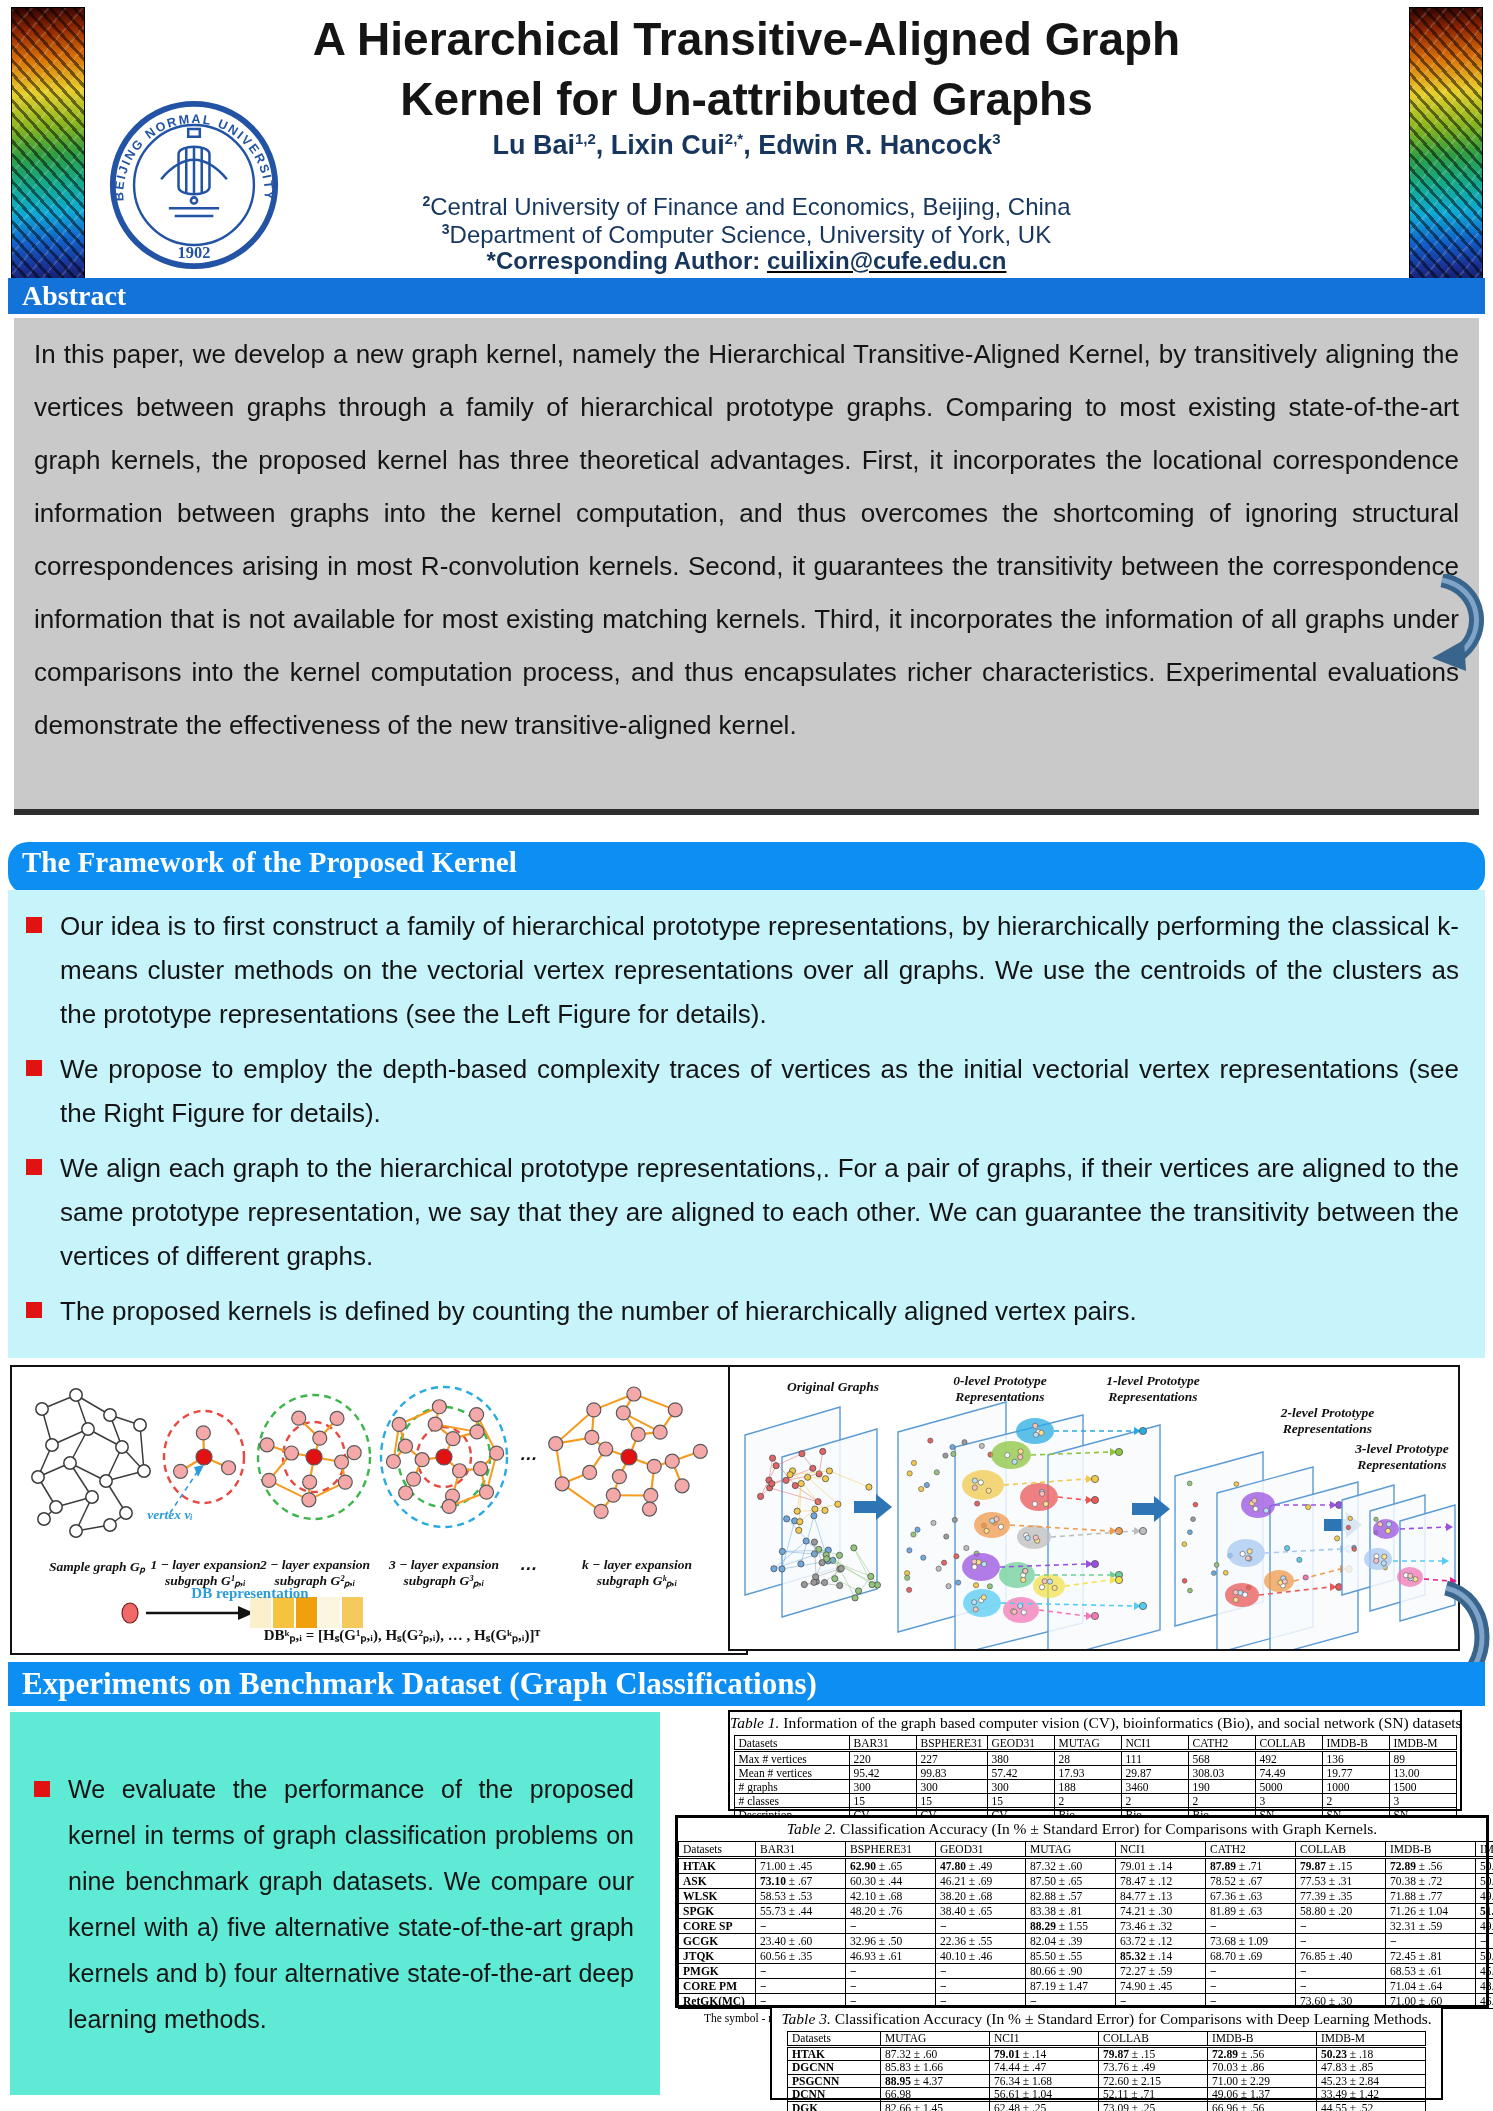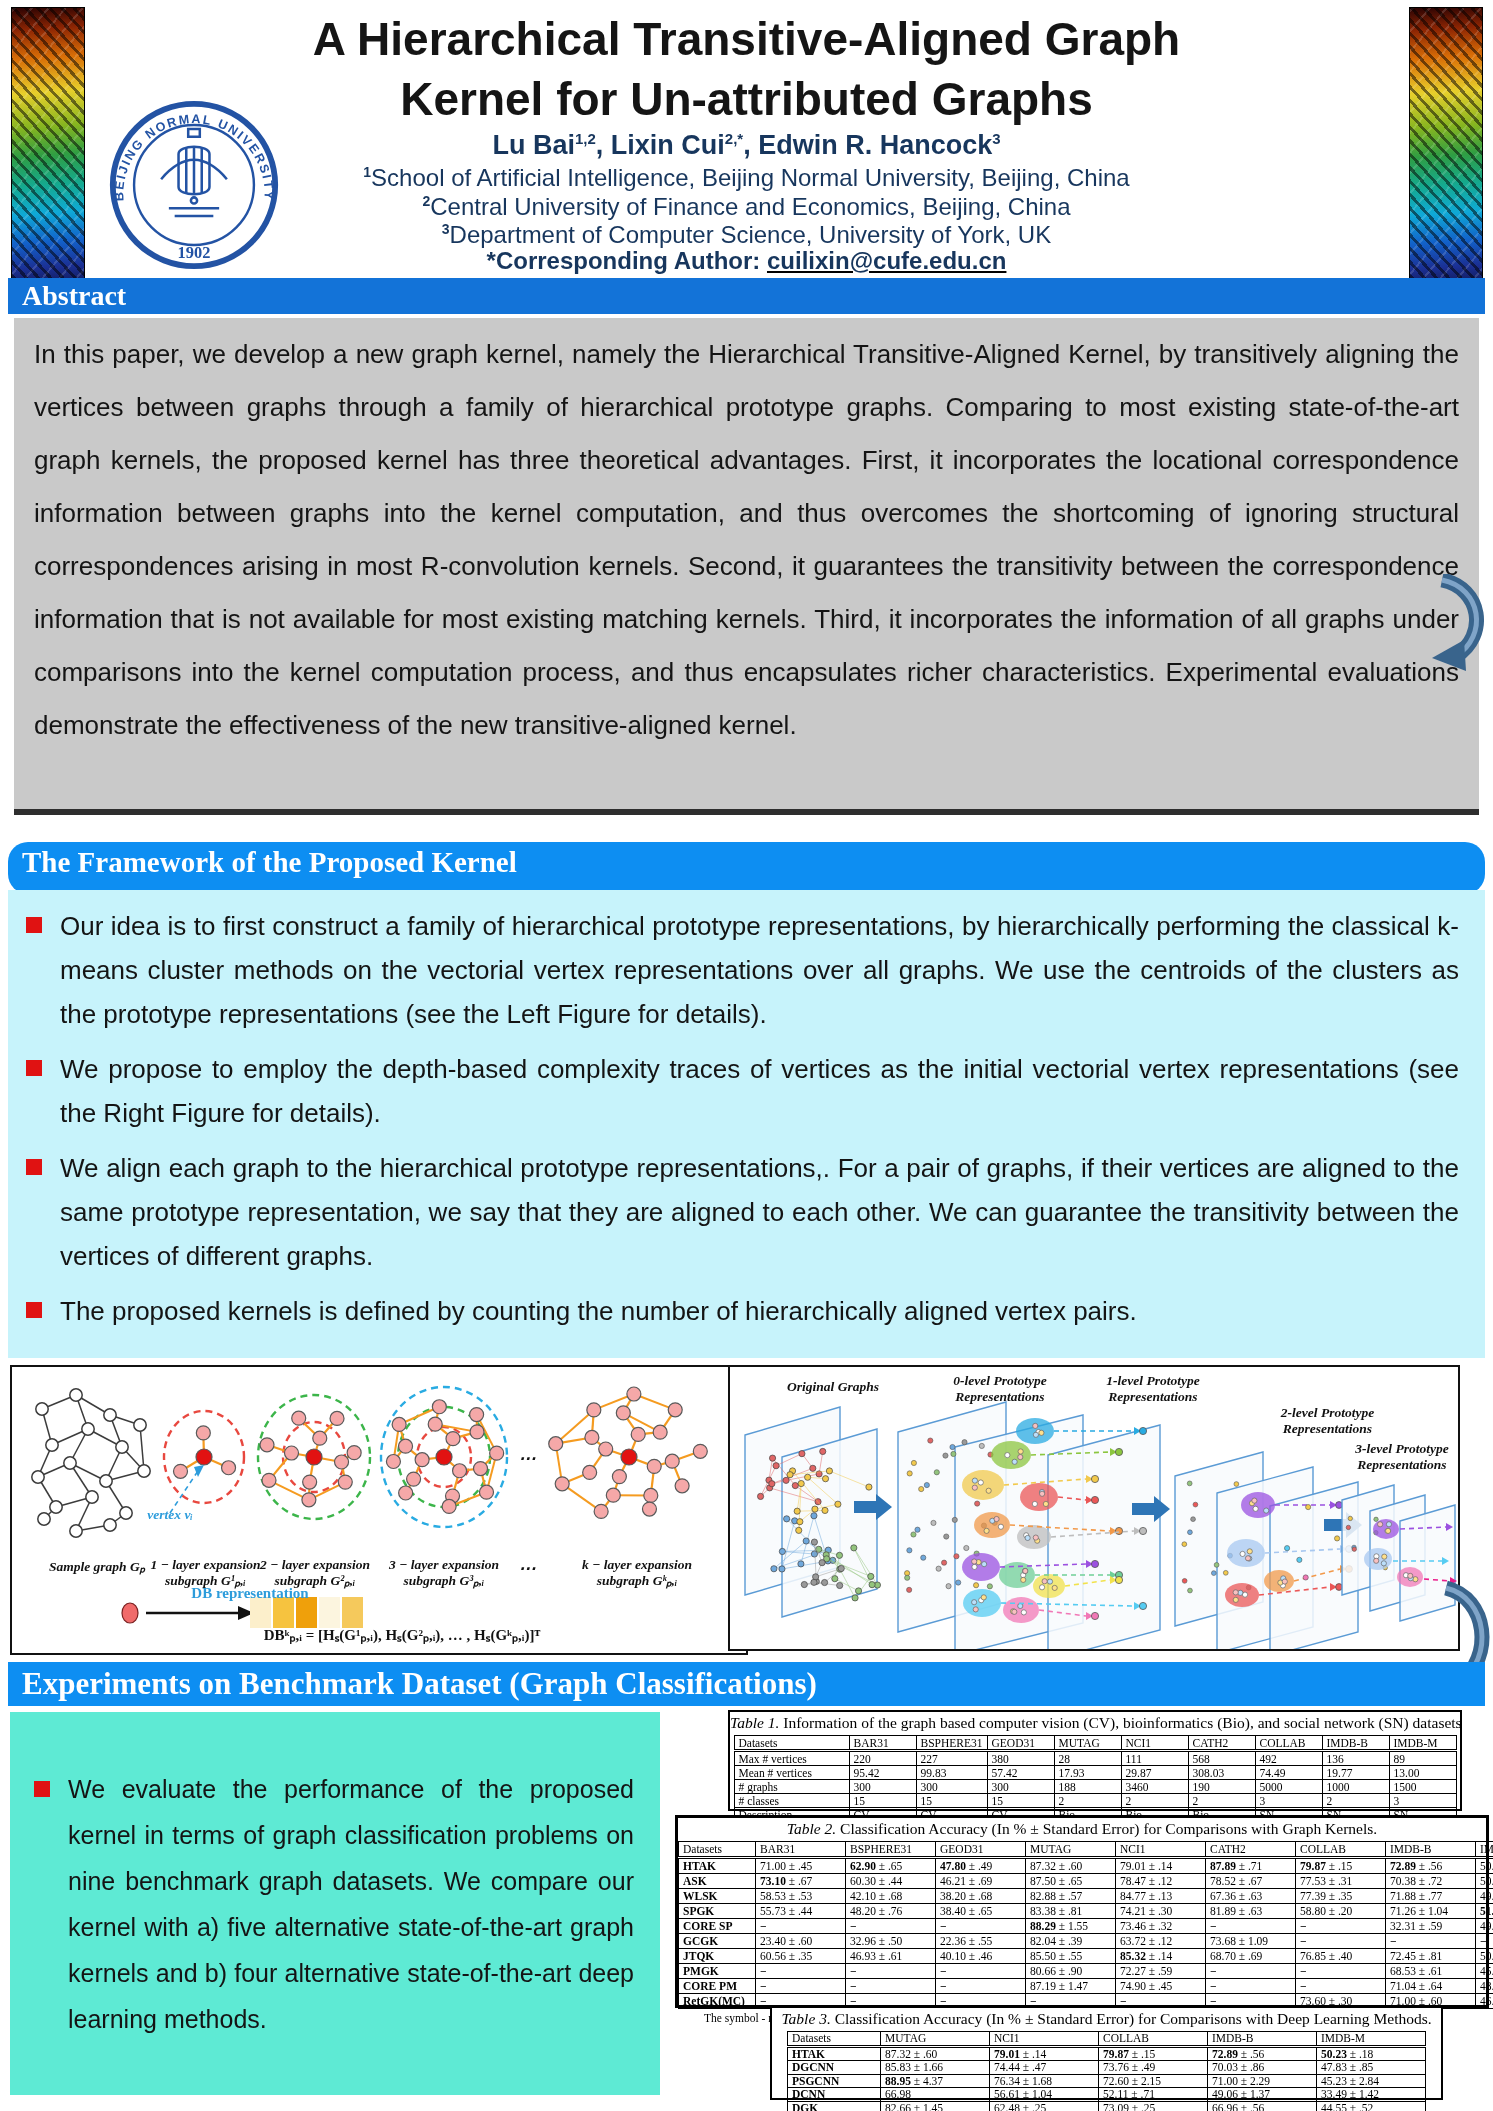--- a/index.html
+++ b/index.html
@@ -76,21 +76,20 @@
 <div id="poster">
 
   <div id="strip-left" class="strip"></div>
   <div id="strip-right" class="strip"></div>
 
   <div id="title1" class="title">A Hierarchical Transitive-Aligned Graph</div>
   <div id="title2" class="title">Kernel for Un-attributed Graphs</div>
 
   <div id="authors"><span>Lu Bai</span><sup>1,2</sup><span>, </span><span>Lixin Cui</span><sup>2,*</sup><span>, </span><span>Edwin R. Hancock</span><sup>3</sup></div>
 
-  <div id="affil1" class="affil"><sup>1</sup><span>School of Artificial Intelligence, Beijing Normal University, Beijing, China</span></div>
   <div id="affil2" class="affil"><sup>2</sup><span>Central University of Finance and Economics, Beijing, China</span></div>
   <div id="affil3" class="affil"><sup>3</sup><span>Department of Computer Science, University of York, UK</span></div>
 
   <div id="corresp"><span>*Corresponding Author: </span><span class="email">cuilixin@cufe.edu.cn</span></div>
 
   <div id="logo-patch">
     <svg width="176" height="174" viewBox="0 0 180 180" style="position:absolute;left:18px;top:0">
       <circle cx="90" cy="90" r="84" fill="#fff" stroke="#2353A4" stroke-width="6"></circle>
       <circle cx="90" cy="90" r="62" fill="#fff" stroke="#2353A4" stroke-width="2.5"></circle>
       <defs>

